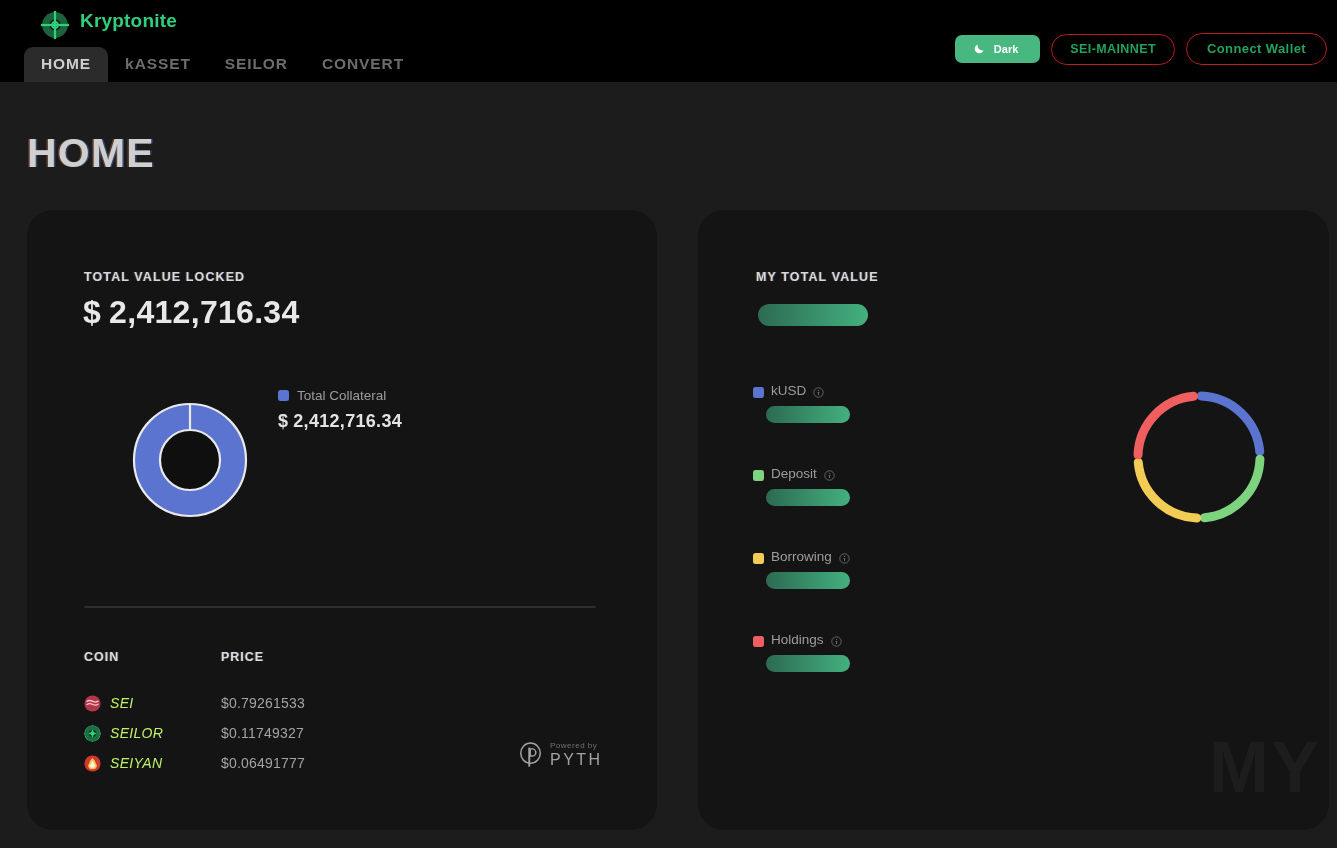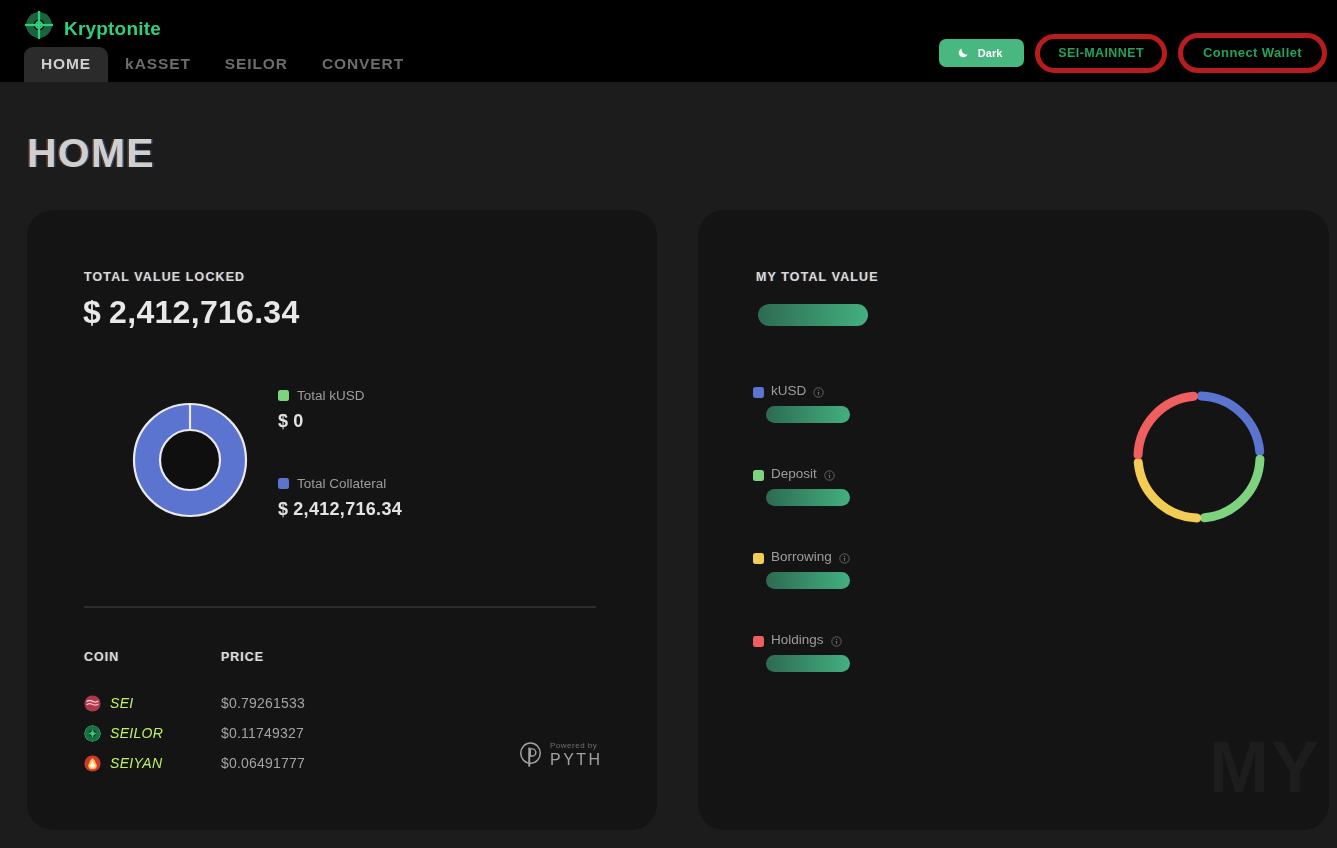--- a/index.html
+++ b/index.html
@@ -10,22 +10,22 @@
     overflow:hidden;
   }
 
   
   .topbar{
     position:relative;
     height:82px;
     background:#000000;
   }
   .brand{
-    position:absolute; left:24px; top:10px;
-    display:flex; align-items:flex-end; gap:10px;
+    position:absolute; left:40px; top:10px;
+    display:flex; align-items:flex-start; gap:10px;
   }
   .brand-logo{ width:30px; height:30px; display:block; }
   .brand-name{
     color:#2fd07b; font-size:19px; font-weight:bold; letter-spacing:.2px;
   }
 
   .nav{
     position:absolute; left:24px; bottom:0;
     display:flex; align-items:flex-end; gap:0;
   }
@@ -49,21 +49,21 @@
     background:#49b880; color:#ffffff;
     border:none; border-radius:7px;
     padding:7px 22px 8px 18px;
     font-size:11px; font-weight:bold;
     font-family:"Liberation Sans", sans-serif;
     cursor:pointer;
   }
   .moon-icon{ display:block; }
   .pill{
     background:transparent;
-    border:5px solid #b91c1c;
+    border:1px solid #b91c1c;
     color:#22a35b;
     border-radius:20px;
     padding:7px 18px 8px 18px;
     font-size:12.5px; font-weight:bold; letter-spacing:.4px;
     font-family:"Liberation Sans", sans-serif;
     cursor:pointer;
     white-space:nowrap;
   }
   .pill.wallet{ font-size:13px; padding:7px 20px 8px 20px; }
 
@@ -243,29 +243,20 @@
 
     <svg class="donut-left" width="160" height="140" viewBox="0 0 160 140">
       <circle cx="80" cy="70" r="56" fill="#5b74d0" stroke="#e9e9e9" stroke-width="2.2"></circle>
       <circle cx="80" cy="70" r="30" fill="#0f0f0f" stroke="#e9e9e9" stroke-width="2.2"></circle>
       <line x1="80" y1="14" x2="80" y2="40" stroke="#e9e9e9" stroke-width="2.2"></line>
     </svg>
 
     <div class="legend-left">
       <div class="legend-block">
         <div class="legend-head">
-          <span class="swatch" style="background:#7ed37e"></span>
-          <span class="legend-name">Total kUSD</span>
-        </div>
-        <div class="legend-value">
-          <span class="cur">$</span><span>0</span>
-        </div>
-      </div>
-      <div class="legend-block">
-        <div class="legend-head">
           <span class="swatch" style="background:#5b74d0"></span>
           <span class="legend-name">Total Collateral</span>
         </div>
         <div class="legend-value">
           <span class="cur">$</span><span>2,412,716.34</span>
         </div>
       </div>
     </div>
 
     <div class="divider"></div>

